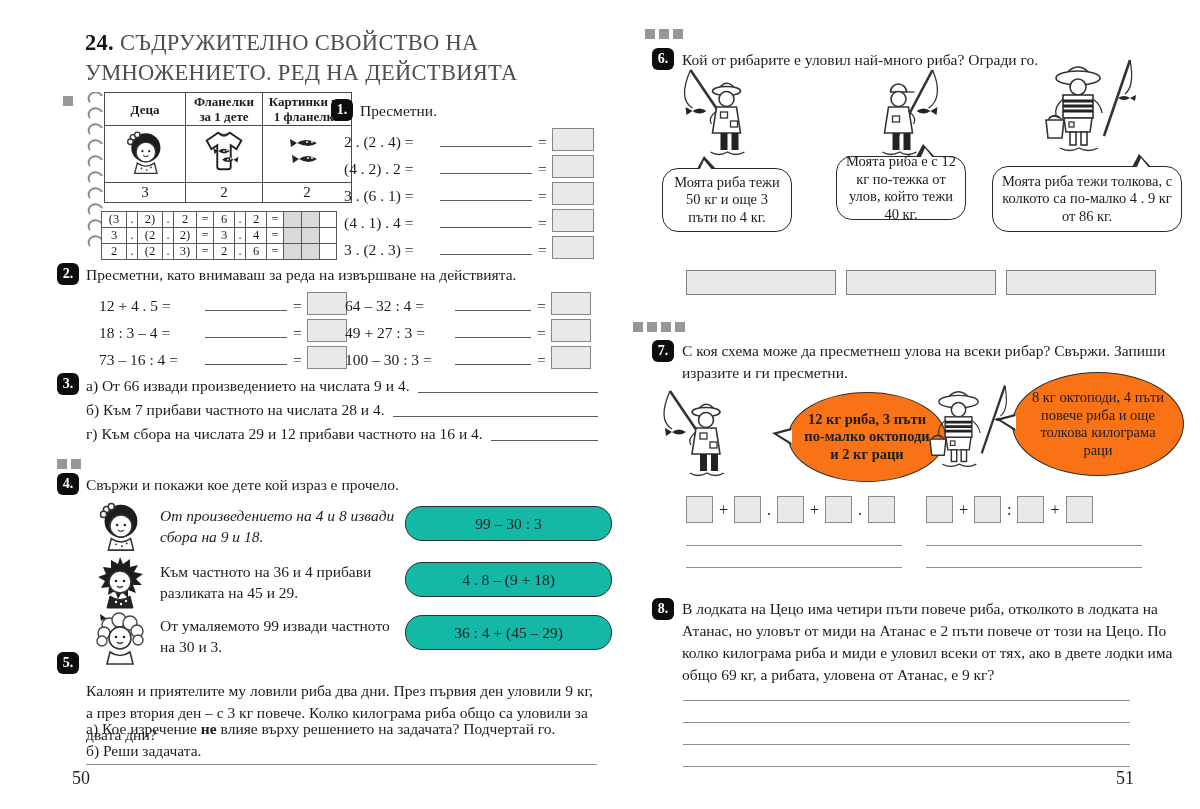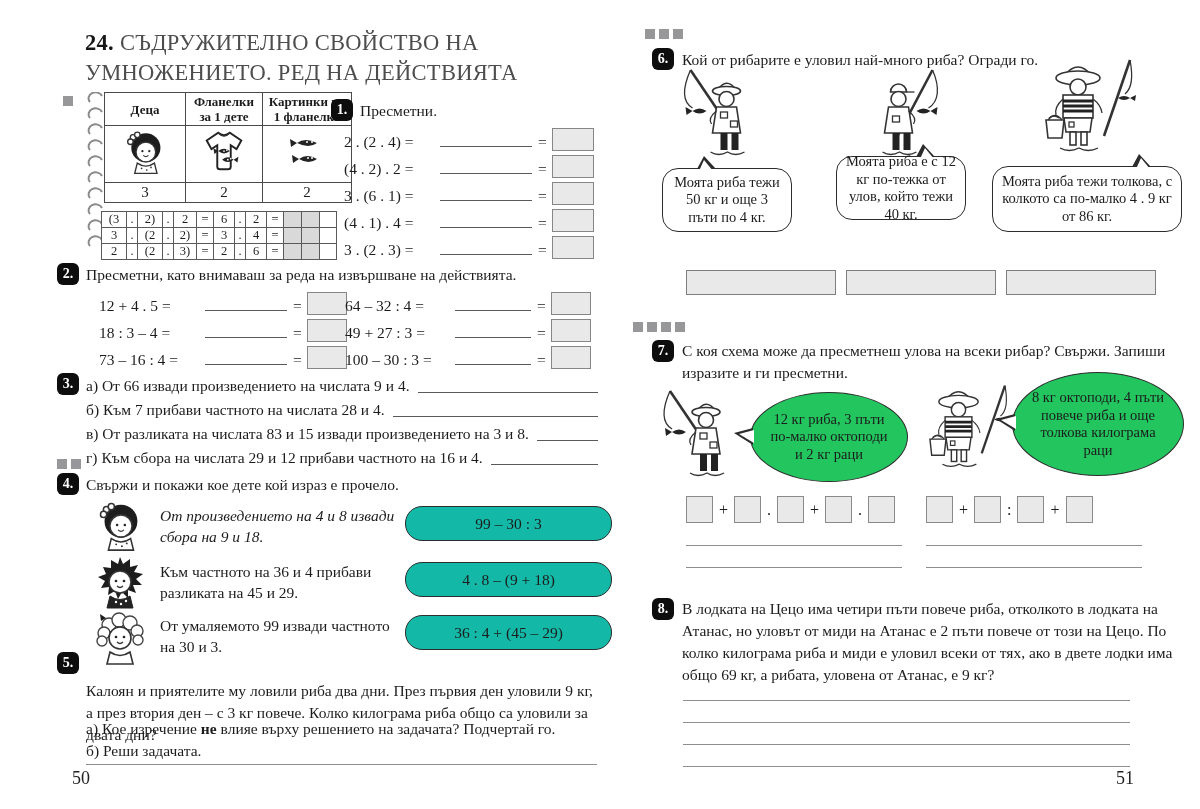--- a/index.html
+++ b/index.html
@@ -47,21 +47,21 @@
           font-size:14.5px;line-height:17.5px;padding:5px 7px;box-sizing:border-box;}
   .bubble::before{content:"";position:absolute;top:-13px;width:0;height:0;
           border-left:7px solid transparent;border-right:12px solid transparent;
           border-bottom:13px solid #2c2c2c;}
   .bubble::after{content:"";position:absolute;top:-9px;width:0;height:0;
           border-left:5px solid transparent;border-right:9px solid transparent;
           border-bottom:11px solid #fff;}
   .tail-l::before{left:34px;} .tail-l::after{left:36px;}
   .tail-r::before{right:30px;} .tail-r::after{right:31px;}
   
-  .ebubble{position:absolute;border:1.6px solid #2c2c2c;border-radius:50%;background:#22c55e;
+  .ebubble{position:absolute;border:1.6px solid #2c2c2c;border-radius:50%;background:#f97316;
           display:flex;align-items:center;justify-content:center;text-align:center;
           font-size:14.5px;line-height:17.5px;padding:10px 14px;box-sizing:border-box;}
   .ebubble::before{content:"";position:absolute;left:-17px;top:40%;width:0;height:0;
           border-top:5px solid transparent;border-bottom:12px solid transparent;
           border-right:19px solid #2c2c2c;}
   .ebubble::after{content:"";position:absolute;left:-12px;top:calc(40% + 2px);width:0;height:0;
           border-top:4px solid transparent;border-bottom:9px solid transparent;
           border-right:15px solid #fff;}
   
   .wbox{position:absolute;width:148px;height:23px;background:#e9e9e9;border:1.6px solid #7f7f7f;}
@@ -297,24 +297,20 @@
   <div class="abs" style="left:86px;top:373px;">
     <div class="t3row">
           <span class="t">а) От 66 извади произведението на числата 9 и 4.</span>
           <span class="fill"></span>
         </div>
     <div class="t3row">
           <span class="t">б) Към 7 прибави частното на числата 28 и 4.</span>
           <span class="fill"></span>
         </div>
     <div class="t3row">
-          <span class="t">в) От разликата на числата 83 и 15 извади произведението на 3 и 8.</span>
-          <span class="fill"></span>
-        </div>
-    <div class="t3row">
           <span class="t">г) Към сбора на числата 29 и 12 прибави частното на 16 и 4.</span>
           <span class="fill"></span>
         </div>
   </div>
 
   <div class="sqrow" style="left:57px;top:459px;">
         <span class="sq"></span>
         <span class="sq"></span>
       </div>
   <div class="badge" style="left:57px;top:473px;">4.</div>
@@ -472,21 +468,21 @@
     <ellipse cx="56" cy="25" rx="14" ry="4.5" class="stw"></ellipse>
     <circle cx="56" cy="33" r="7.5" class="stw"></circle>
     <path d="M46,41 h20 l4,26 h-28 z" class="stw"></path>
     <rect x="50" y="46" width="7" height="6" class="st1"></rect>
     <rect x="60" y="55" width="7" height="6" class="st1"></rect>
     <path d="M46,45 q-9,7 -5,13" class="st1"></path>
     <rect x="50" y="67" width="7" height="17" fill="#222"></rect>
     <rect x="61" y="67" width="7" height="17" fill="#222"></rect>
     <path d="M40,86 q8,5 17,0 q8,5 17,0" class="st1"></path>
   </svg>
-  <div class="ebubble" style="left:750px;top:392px;width:158px;height:90px;">12 кг риба, 3 пъти по-малко октоподи и 2 кг раци</div>
+  <div class="ebubble" style="left:788px;top:392px;width:158px;height:90px;font-weight:bold;">12 кг риба, 3 пъти по-малко октоподи и 2 кг раци</div>
 
   <svg class="abs" style="left:896px;top:376px;" width="125" height="112" viewBox="0 0 140 112">
     <line x1="122" y1="4" x2="96" y2="80" class="st2"></line>
     <path d="M122,4 q5,26 -5,34" class="st1"></path>
     <path d="M110,42 q6,-4 12,0 q-6,4 -12,0 z" class="drk"></path>
         <path d="M122,42 l6,-3 -1,6 z" class="drk"></path>
     <path d="M56,20 q14,-18 28,0" class="stw"></path>
     <ellipse cx="70" cy="22" rx="22" ry="7" class="stw"></ellipse>
     <circle cx="70" cy="31" r="8" class="stw"></circle>
     <rect x="55" y="39" width="30" height="23" class="stw"></rect>

